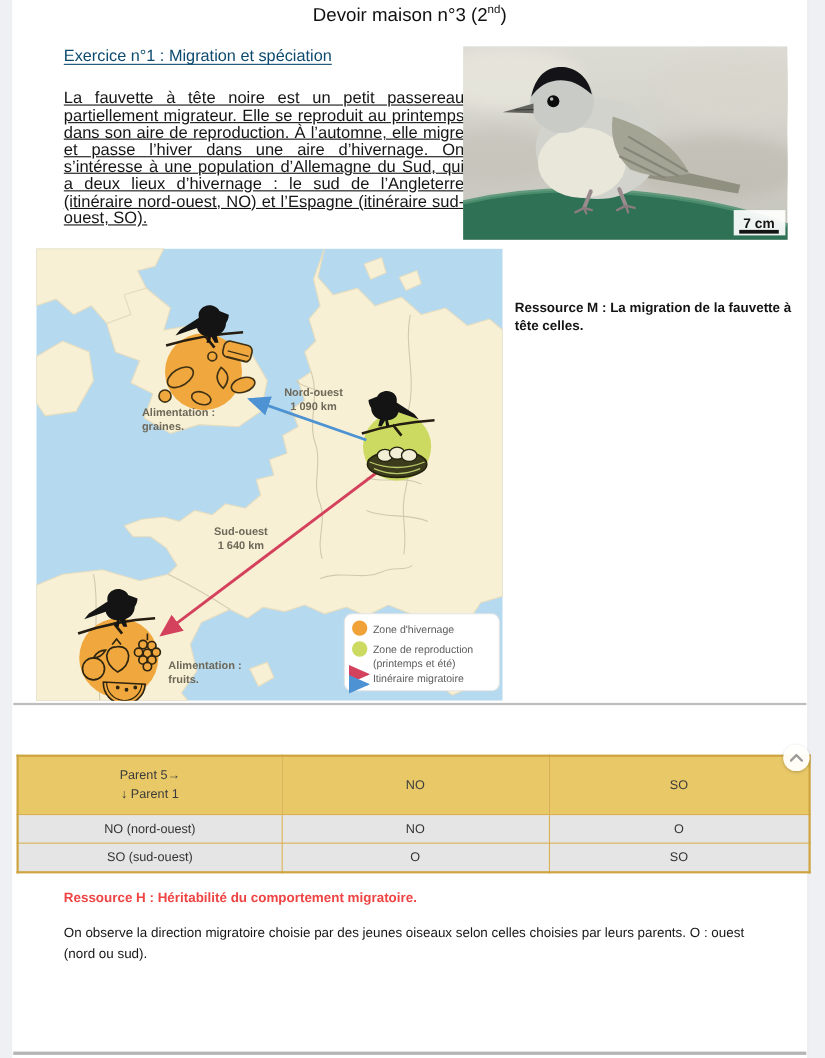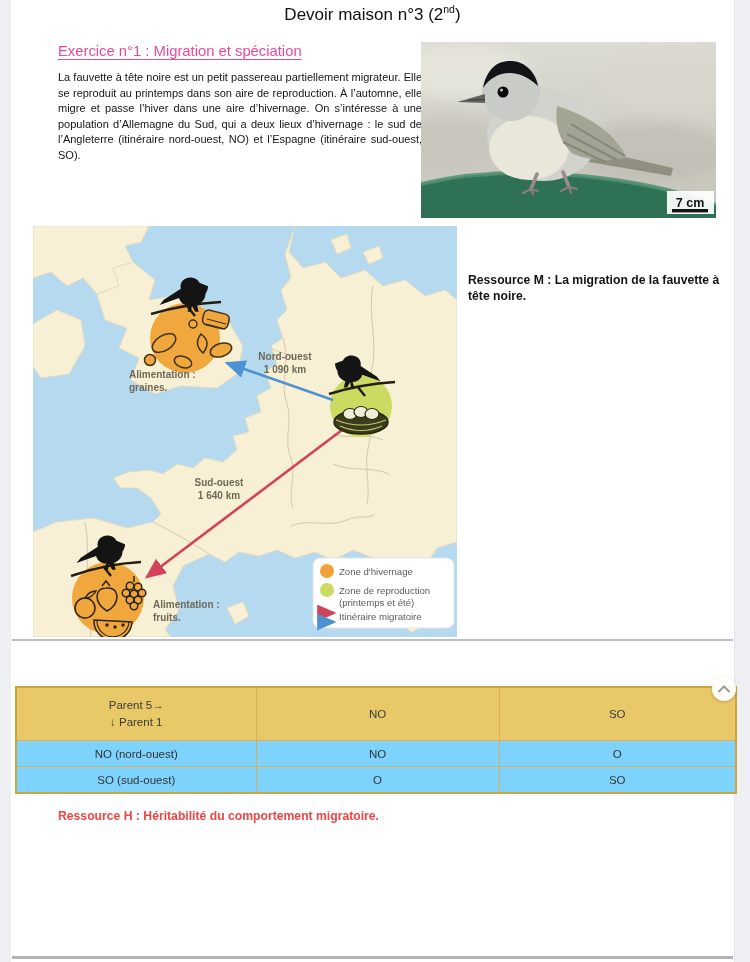--- a/index.html
+++ b/index.html
@@ -10,23 +10,23 @@
   .page{position:absolute;left:11px;top:0;width:723px;height:962px;
         background:#ffffff;border-right:1px solid #e4e4ea;}
   .scroll-track{position:absolute;right:0;top:0;width:16px;height:962px;background:#eff0f4;}
   .scroll-thumb{position:absolute;left:3px;top:0;width:8px;height:962px;
                 background:#85858a;border-radius:4px;}
 
   .doc-title{position:absolute;left:0;top:3px;width:723px;margin:0;text-align:center;
              font-size:17px;font-weight:400;color:#101010;}
   .doc-title sup{font-size:10.5px;}
   .ex-heading{position:absolute;left:47px;top:43px;margin:0;font-size:14.8px;font-weight:500;
-              color:#ec4899;text-decoration:underline;text-underline-offset:3px;}
-  .intro{position:absolute;left:47px;top:70px;width:364px;margin:0;font-size:11px;
-         line-height:15.6px;text-align:justify;color:#151515;}
+              color:#0c4a6e;text-decoration:underline;text-underline-offset:3px;}
+  .intro{position:absolute;left:47px;top:82px;width:364px;margin:0;font-size:15px;
+         line-height:15.6px;text-align:justify;color:#151515;text-decoration:underline;}
 
   .photo{position:absolute;left:410px;top:42px;width:295px;height:196px;}
   .photo svg{display:block;}
 
   .caption-m{position:absolute;left:457px;top:273px;width:255px;margin:0;
              font-size:12.2px;font-weight:700;line-height:15.5px;color:#141414;}
 
   .map{position:absolute;left:22px;top:226px;width:424px;height:471px;}
   .map svg{display:block;}
   .map text{font-family:"Liberation Sans",sans-serif;}
@@ -36,21 +36,21 @@
 
   .stitch{position:absolute;left:1px;width:721px;background:#a8a8a8;}
   .stitch-1{top:639px;height:2px;opacity:.75;}
   .stitch-2{top:956px;height:3px;opacity:.85;}
 
   table.herit{position:absolute;left:4px;top:686px;width:720px;border-collapse:collapse;
               table-layout:fixed;border:2px solid #cda43f;}
   table.herit td{border:1.2px solid #d9ae55;text-align:center;vertical-align:middle;
                  font-size:11.5px;color:#333;padding:0;}
   table.herit tr.hdr td{background:#e9c868;height:52px;color:#3b3b3b;}
-  table.herit tr.row td{height:25px;background:#7dd3fc;margin-left:42px;}
+  table.herit tr.row td{height:25px;background:#e5e5e5;margin-left:42px;}
   table.herit td.lbl{background:#faf0db;}
   .corner-line{line-height:17px;}
 
   .scroll-top{position:absolute;left:701px;top:677px;width:24px;height:24px;border:none;
               border-radius:50%;background:rgba(255,255,251,.96);cursor:pointer;padding:0;
               box-shadow:0 1px 3px rgba(0,0,0,.22);display:flex;align-items:center;justify-content:center;}
 
   .res-h-heading{position:absolute;left:47px;top:809px;margin:0;font-size:12.2px;
                  font-weight:700;color:#ef4444;}
   .res-h-body{position:absolute;left:47px;top:839px;width:622px;margin:0;font-size:12.2px;
@@ -115,21 +115,21 @@
           </g>
         </g>
         <g>
           <rect x="246" y="149" width="47" height="23" fill="#ffffff" opacity="0.92"></rect>
           <text x="269" y="165" text-anchor="middle" font-size="12.5" font-weight="bold" fill="#141414">7 cm</text>
           <rect x="251" y="167" width="36" height="3.4" fill="#141414"></rect>
         </g>
       </svg>
     </div>
 
-    <p class="caption-m">Ressource M : La migration de la fauvette à tête noire.</p>
+    <p class="caption-m">Ressource M : La migration de la fauvette à tête celles.</p>
 
     <div class="map">
       <svg viewBox="0 0 424 411" width="424" height="411">
         <defs>
           <marker id="ab" markerWidth="9" markerHeight="8" refX="7" refY="3.5" orient="auto">
               <path d="M0,0 L8,3.5 L0,7 Z" fill="#4d92d3"></path>
             </marker>
           <marker id="ar" markerWidth="9" markerHeight="8" refX="7" refY="3.5" orient="auto">
               <path d="M0,0 L8,3.5 L0,7 Z" fill="#d4415c"></path>
             </marker>
@@ -267,20 +267,21 @@
     </tbody>
       </table>
 
     <button class="scroll-top">
       <svg width="12" height="8" viewBox="0 0 12 8">
         <path d="M1,6.5 L6,1.5 L11,6.5" stroke="#9a9a9a" stroke-width="2" fill="none" stroke-linecap="round"></path>
       </svg>
     </button>
 
     <p class="res-h-heading">Ressource H : Héritabilité du comportement migratoire.</p>
+    <p class="res-h-body">On observe la direction migratoire choisie par des jeunes oiseaux selon celles choisies par leurs parents. O : ouest (nord ou sud).</p>
 
     <div class="stitch stitch-2"></div>
   </div>
 
   <div class="scroll-track">
     <div class="scroll-thumb"></div>
   </div>
 </div>
 
 </body></html>

